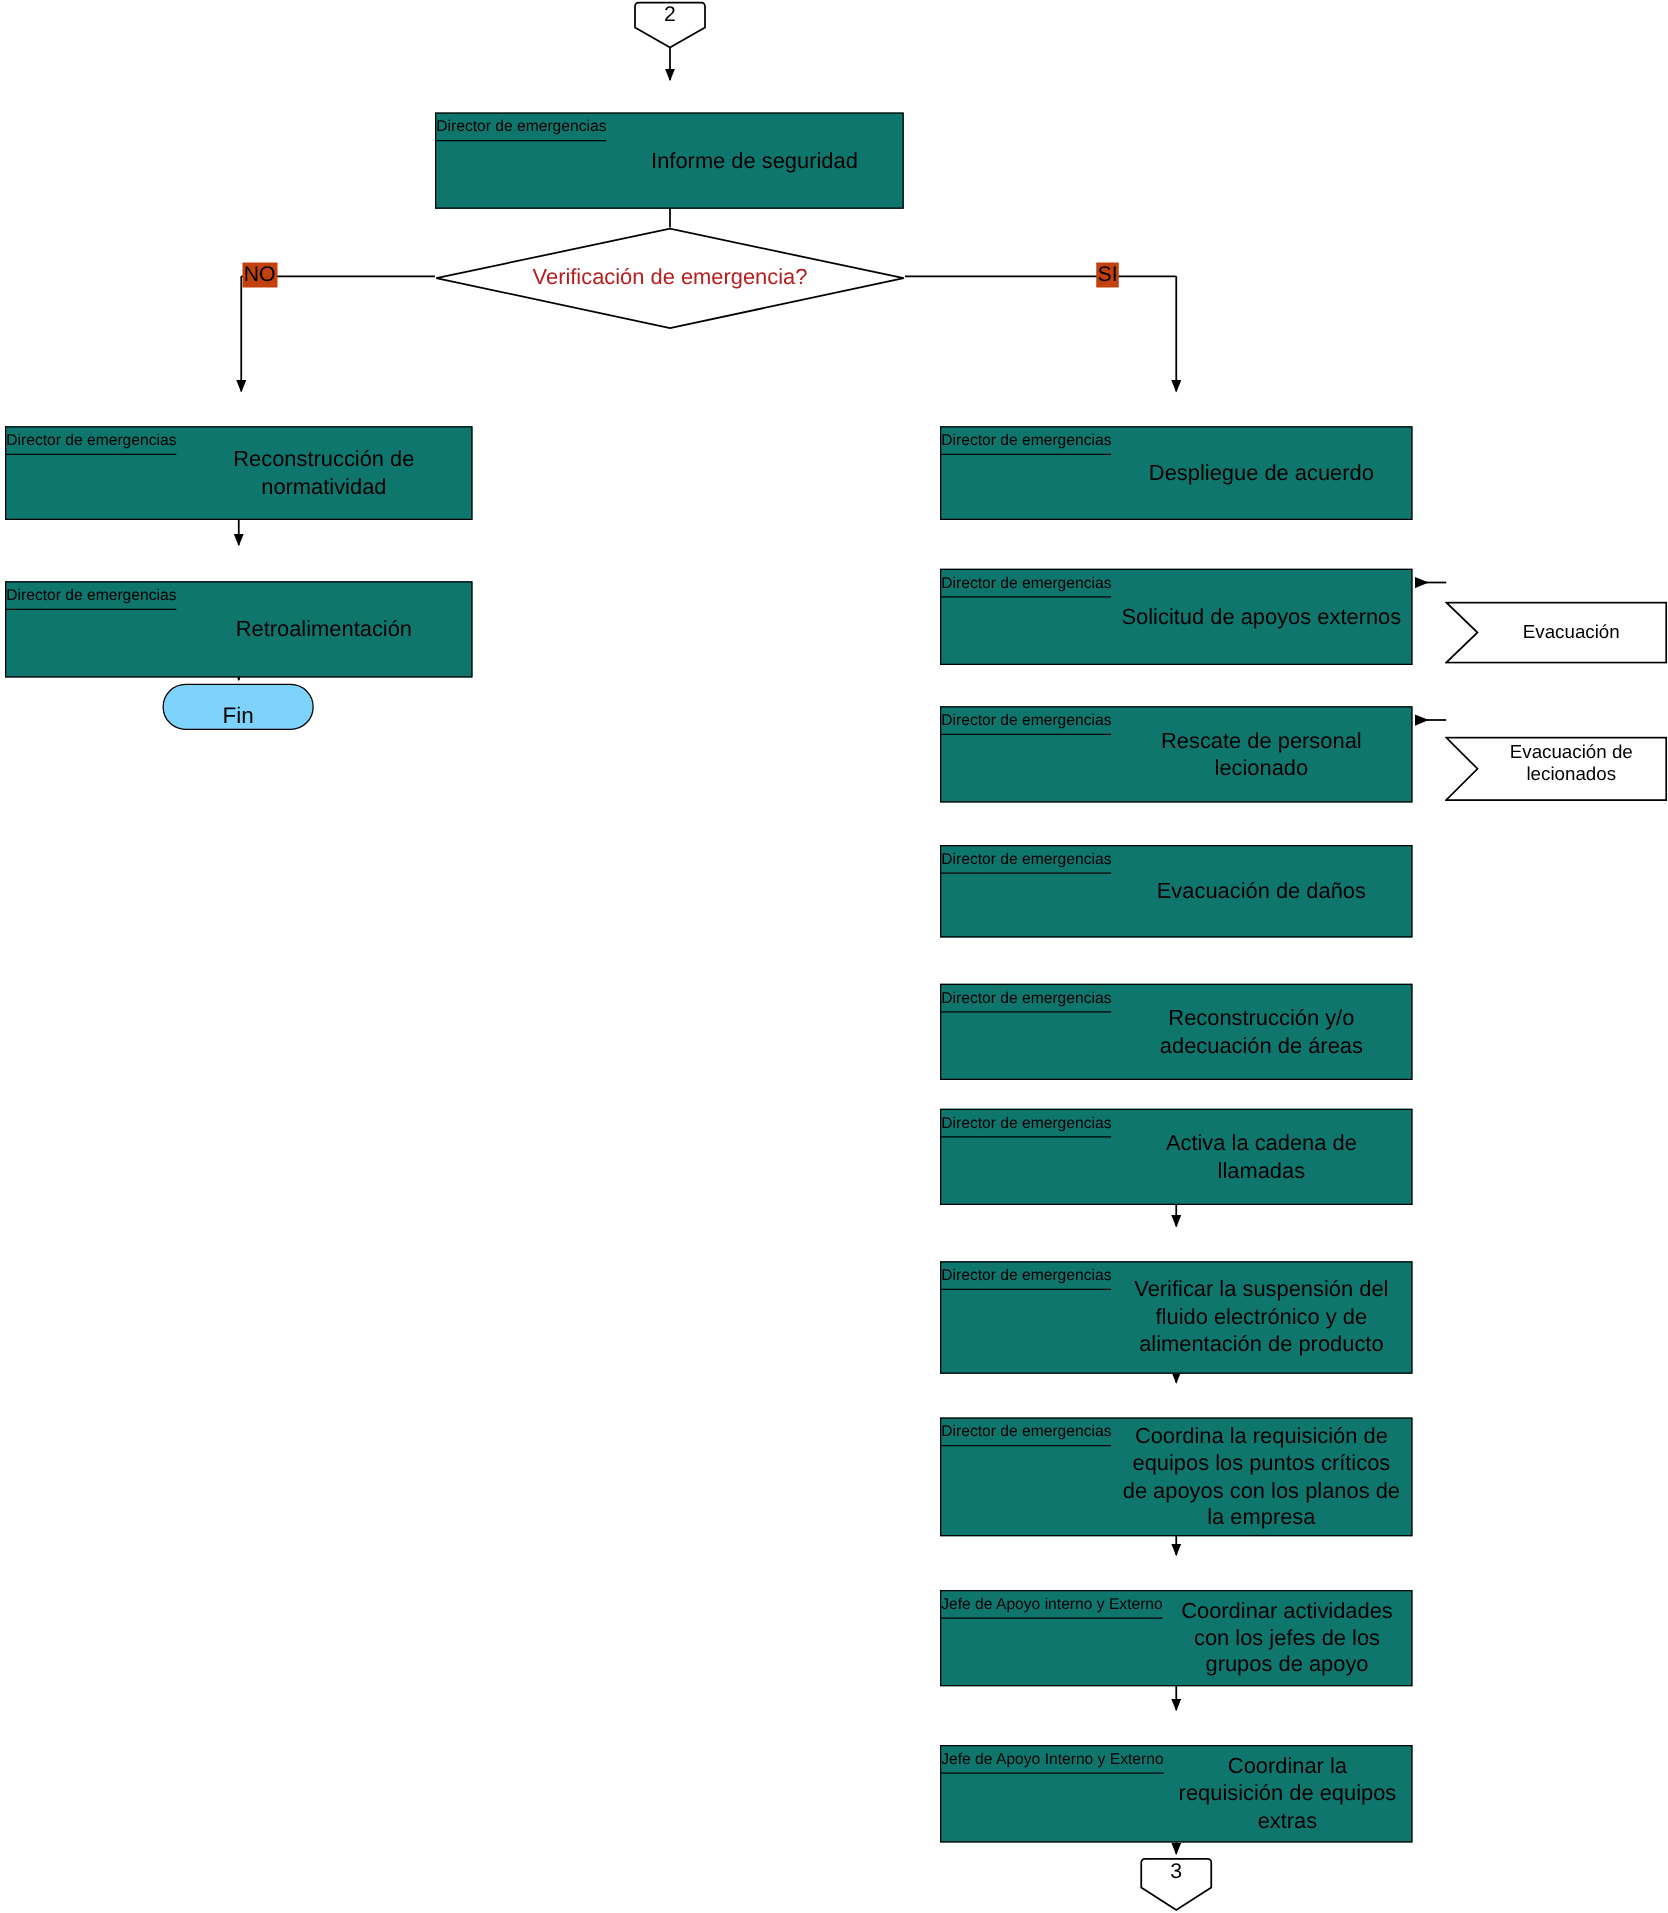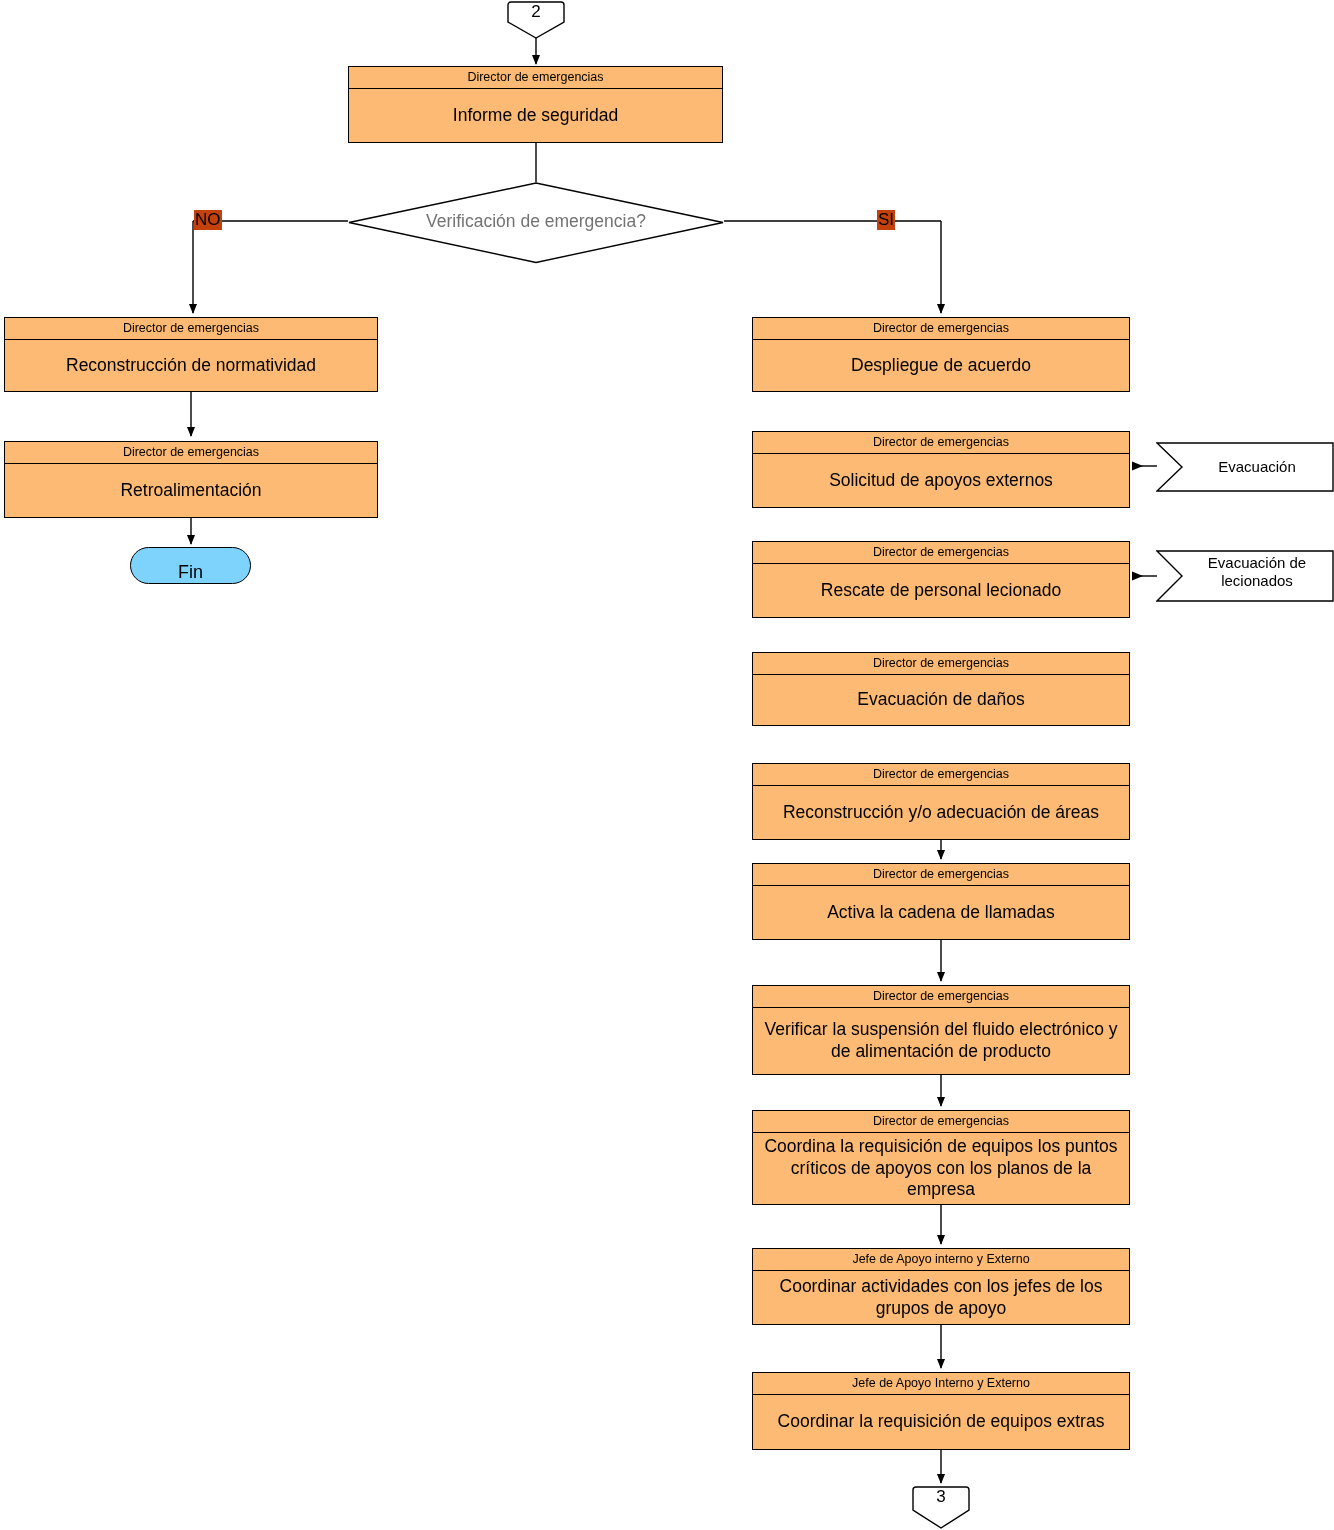--- a/index.html
+++ b/index.html
@@ -21,23 +21,24 @@
     width: 1334px;
     height: 1530px;
     pointer-events: none;
   }
 
   
   .pbox {
     position: absolute;
     box-sizing: border-box;
     border: 1.4px solid #000;
-    background: #fdba74;
-    display: flex;
-    flex-direction: column;
+    background: #0f766e;
+    display: flex;
+    flex-direction: row;
+    margin-top: 24px;
   }
   .pbox .role {
     box-sizing: border-box;
     height: 22px;
     line-height: 21px;
     border-bottom: 1.4px solid #000;
     text-align: center;
     font-size: 12.5px;
     color: #000;
     white-space: nowrap;
@@ -61,21 +62,21 @@
   }
   .diamond-wrap svg { display: block; }
   .diamond-label {
     position: absolute;
     left: 0; top: 0;
     width: 100%; height: 100%;
     display: flex;
     align-items: center;
     justify-content: center;
     font-size: 17.5px;
-    color: #737373;
+    color: #b91c1c;
   }
 
   
   .terminator {
     position: absolute;
     box-sizing: border-box;
     border: 1.4px solid #000;
     border-radius: 999px;
     background: #7dd3fc;
     display: flex;
@@ -96,20 +97,21 @@
     top: 2px;
     width: 100%;
     text-align: center;
     font-size: 17px;
     color: #000;
   }
 
   
   .chev {
     position: absolute;
+    margin-top: 39px;
   }
   .chev svg { display: block; }
   .chev .clabel {
     position: absolute;
     left: 34px;
     top: 0;
     width: calc(100% - 44px);
     height: 100%;
     display: flex;
     align-items: center;

